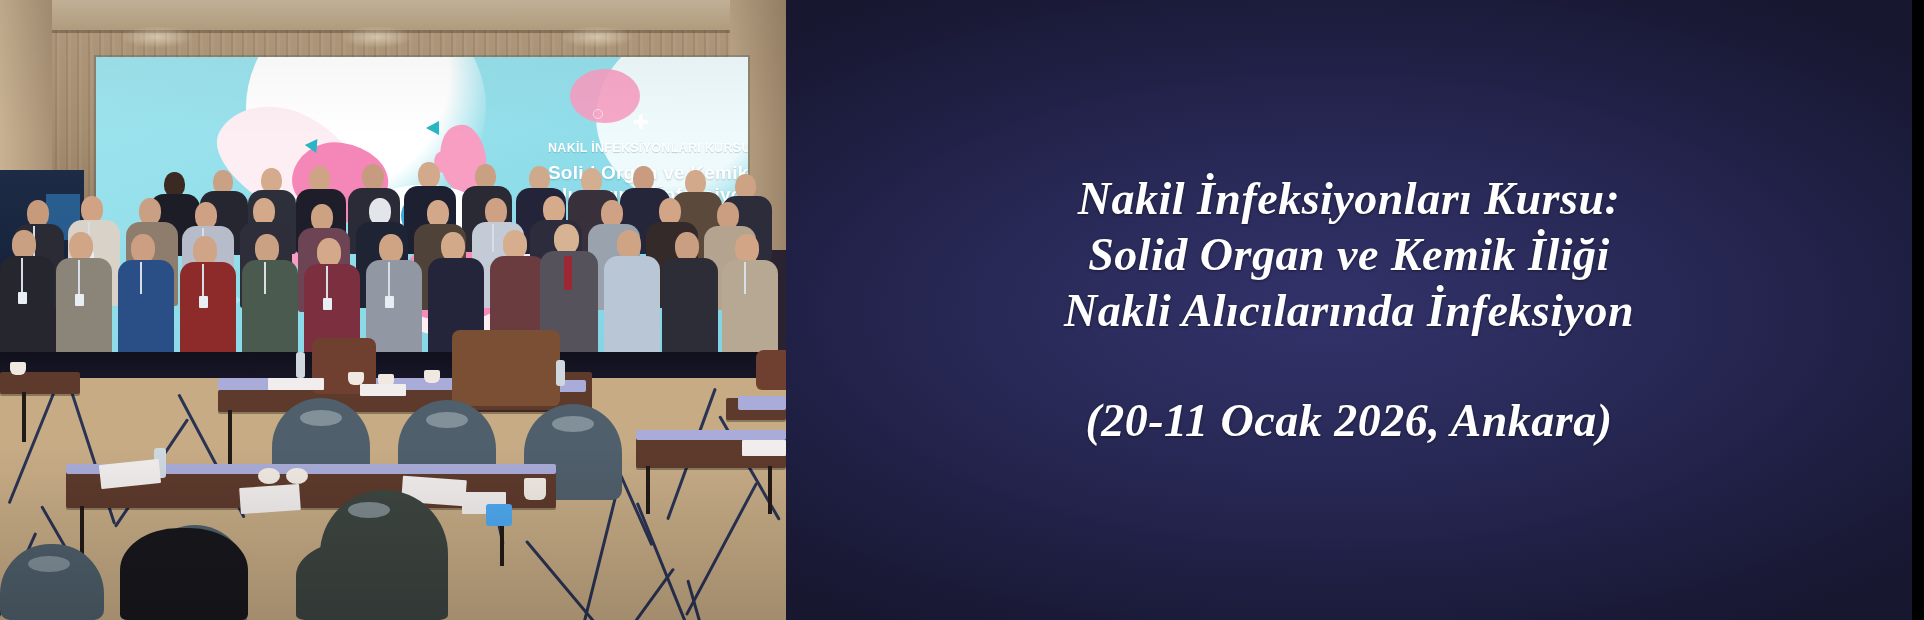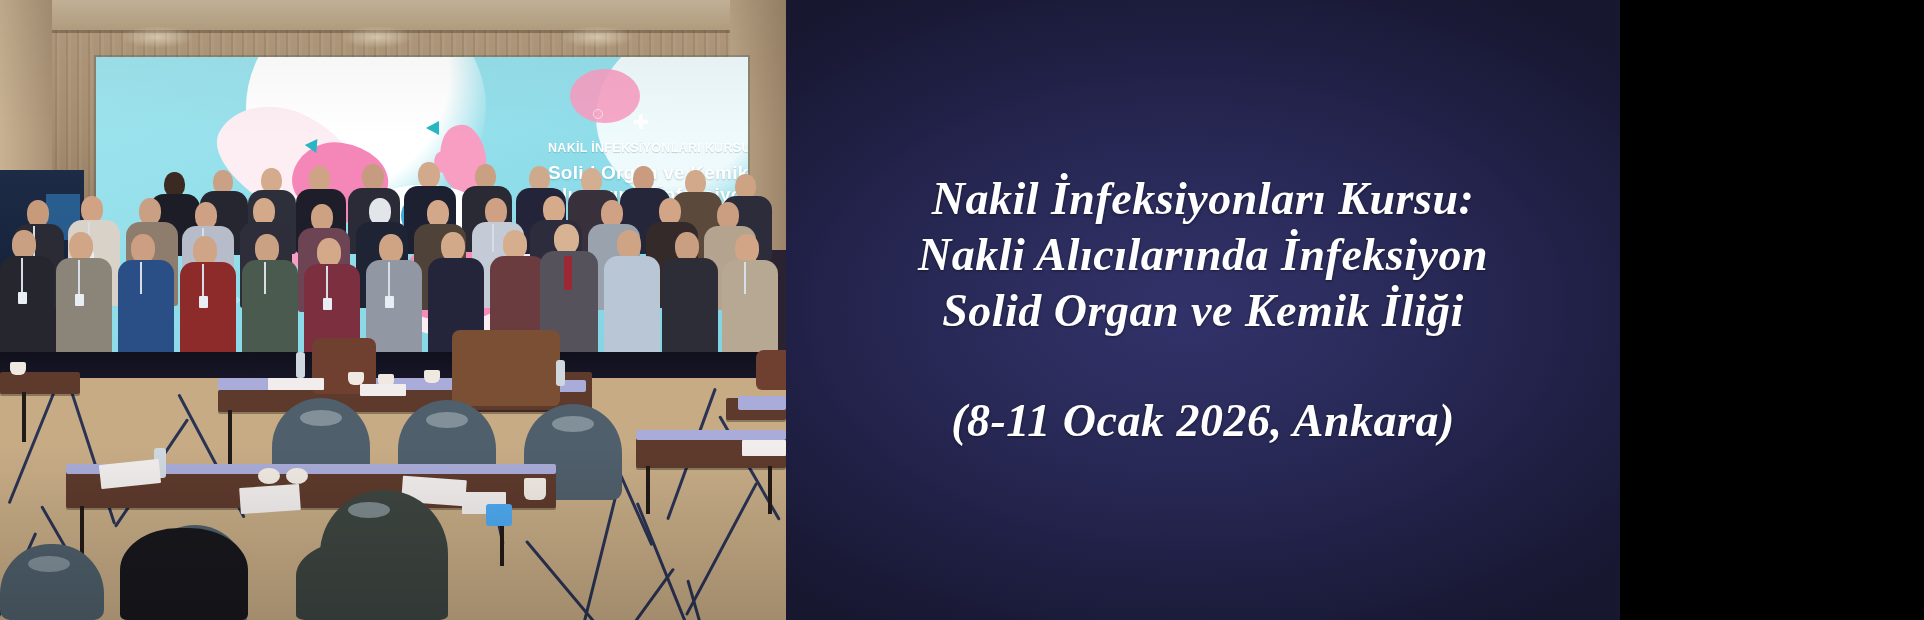--- a/index.html
+++ b/index.html
@@ -1,20 +1,20 @@
 <!DOCTYPE html>
 <html lang="tr"><head>
 <meta charset="utf-8">
 <title>Nakil İnfeksiyonları Kursu</title>
 <style>
   * { margin:0; padding:0; box-sizing:border-box; }
   html,body{ background:#000; }
   .banner{
     position:relative;
-    width:1620px;
+    width:1912px;
     height:620px;
     overflow:hidden;
     display:flex;
     font-family:"Liberation Serif", serif;
   }
 
   
   .photo{
     position:relative;
     width:786px;
@@ -560,21 +560,21 @@
     <div class="leg" style="left:768px;top:466px;height:48px"></div>
     <div class="paper" style="left:742px;top:440px;width:44px;height:16px"></div>
 
     <div class="photo-shade"></div>
   </div>
 
   <div class="panel">
     <div class="panel-inner">
       <div class="headline">
         <div>Nakil İnfeksiyonları Kursu:</div>
+        <div>Solid Organ ve Kemik İliği</div>
         <div>Nakli Alıcılarında İnfeksiyon</div>
-        <div>Solid Organ ve Kemik İliği</div>
       </div>
       <div class="headline-gap"></div>
-      <div class="dateline">(8-11 Ocak 2026, Ankara)</div>
+      <div class="dateline">(20-11 Ocak 2026, Ankara)</div>
     </div>
   </div>
 
 </div>
 
 </body></html>

